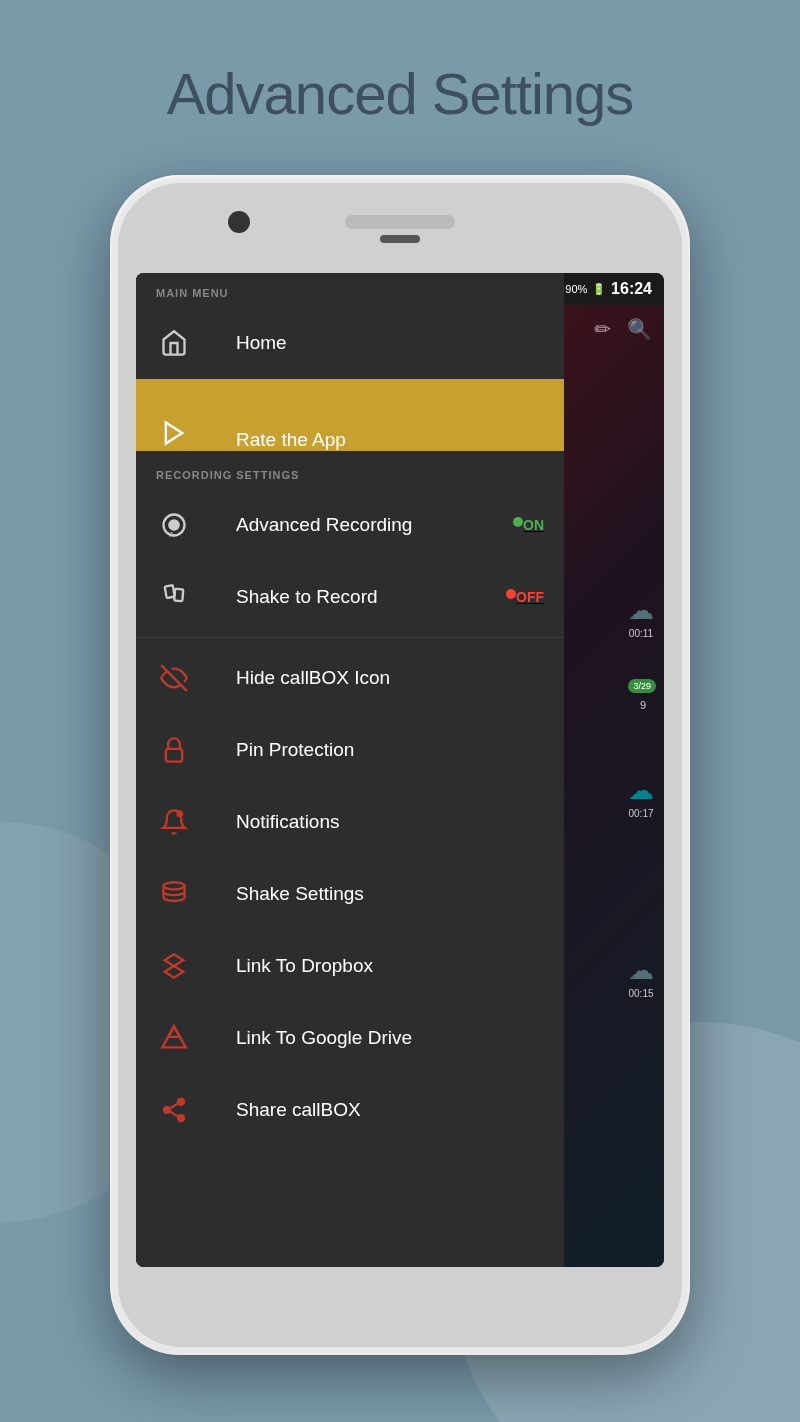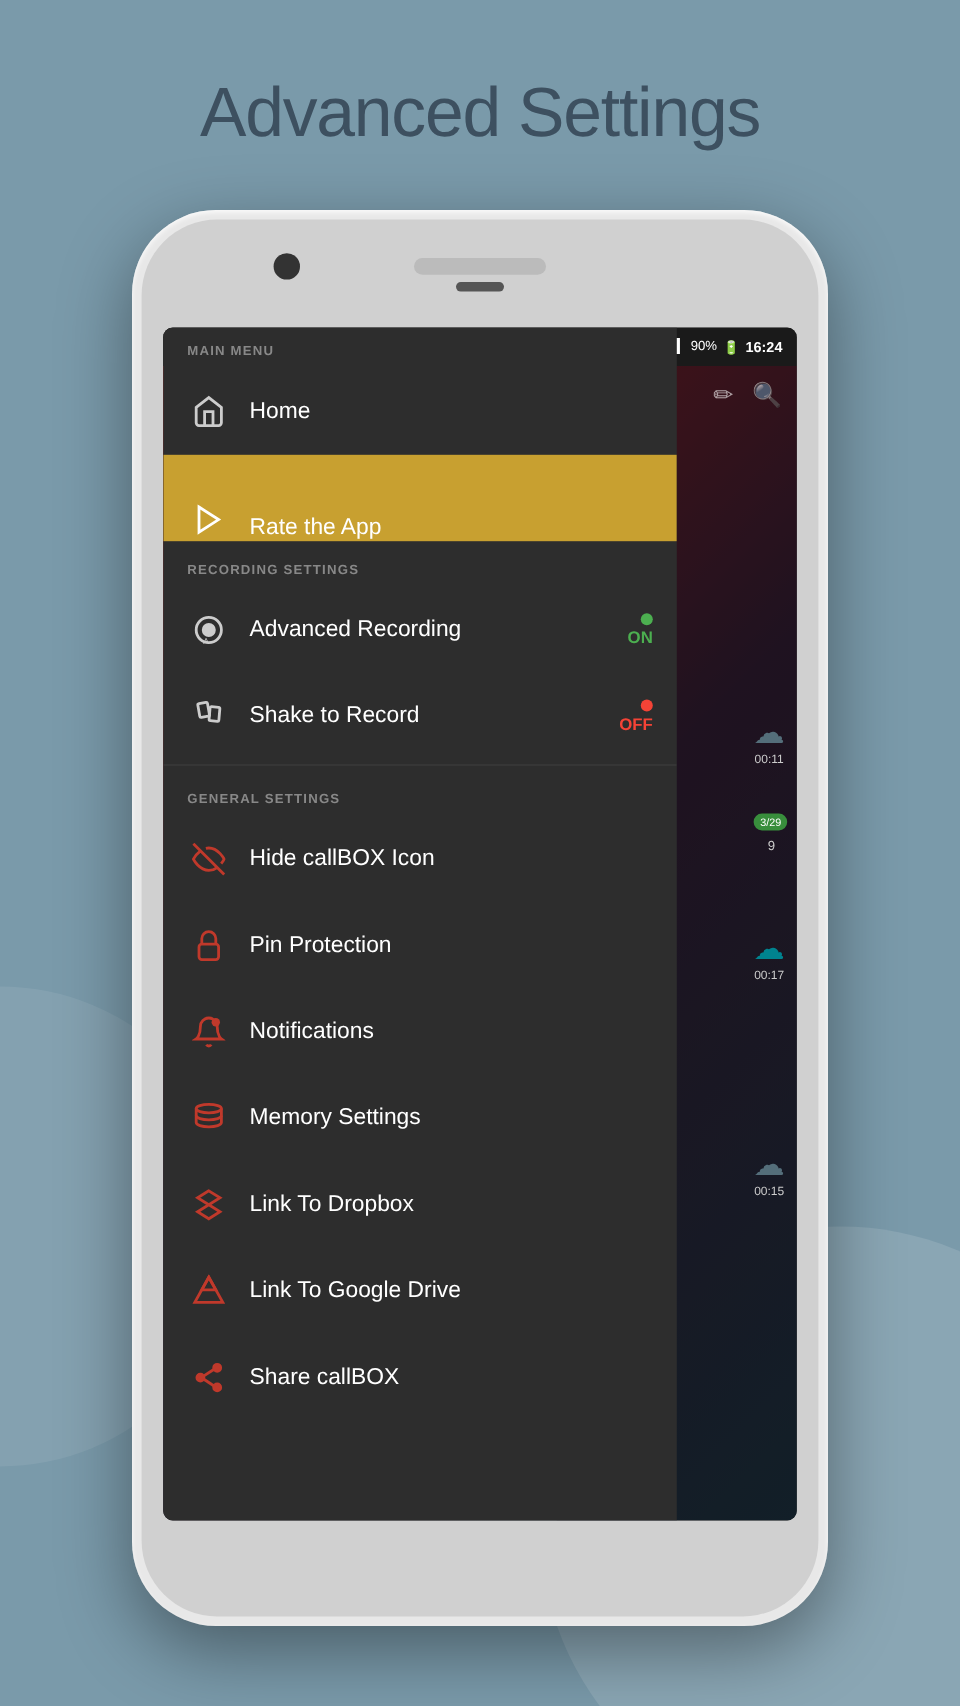--- a/index.html
+++ b/index.html
@@ -164,20 +164,21 @@
     }
 
     
     .menu-item {
       display: flex;
       align-items: center;
       padding: 0 20px;
       height: 72px;
       cursor: pointer;
       position: relative;
+      gap: 28px;
     }
 
     .menu-item.active {
       background: #c8a030;
       align-items: flex-end;
     }
 
     .menu-icon {
       width: 36px;
       height: 36px;
@@ -201,23 +202,24 @@
     }
 
     .menu-item.active .menu-label {
       color: #fff;
       font-weight: 500;
     }
 
     
     .toggle-on {
       display: flex;
-      flex-direction: column;
-      align-items: flex-end;
+      flex-direction: row;
+      align-items: flex-start;
       margin-left: auto;
+      text-decoration: underline;
     }
 
     .toggle-dot-green {
       width: 10px; height: 10px;
       background: #4caf50;
       border-radius: 50%;
       margin-bottom: 2px;
     }
 
     .toggle-dot-red {
@@ -280,21 +282,21 @@
 
     <div class="phone-screen">
 
       <div class="status-bar">
         <div class="status-icons">
           <span style="font-size:12px;">✦</span>
           <span style="font-size:13px;">📶</span>
           <span style="font-size:11px;">▌▌▌</span>
           <span style="font-size:11px;color:#fff;">90%</span>
           <span style="font-size:11px;">🔋</span>
-          <span style="font-size:12px;font-weight:600;color:#fff;">16:24</span>
+          <span style="font-size:16px;font-weight:600;color:#fff;">16:24</span>
         </div>
       </div>
 
       <div class="app-bg">
         <div class="app-bg-overlay"></div>
 
         <div class="app-toolbar">
           <span class="toolbar-icon" style="font-size:20px;">✏</span>
           <span class="toolbar-icon" style="font-size:20px;">🔍</span>
         </div>
@@ -372,21 +374,20 @@
           </div>
           <span class="menu-label">Shake to Record</span>
           <div class="toggle-on">
             <div class="toggle-dot-red"></div>
             <span class="toggle-text-off">OFF</span>
           </div>
         </div>
 
         <div class="divider"></div>
 
-        <div class="section-header" style="padding-top:18px;">GENERAL SETTINGS</div>
 
         <div class="menu-item">
           <div class="menu-icon">
             <svg viewBox="0 0 24 24" fill="none" stroke="#c0392b" stroke-width="2">
               <path d="M1 1l22 22"></path>
               <path d="M17.94 17.94A10.07 10.07 0 0112 20c-7 0-11-8-11-8a18.45 18.45 0 015.06-5.94"></path>
               <path d="M9.9 4.24A9.12 9.12 0 0112 4c7 0 11 8 11 8a18.5 18.5 0 01-2.16 3.19"></path>
             </svg>
           </div>
           <span class="menu-label">Hide callBOX Icon</span>
@@ -414,21 +415,21 @@
         </div>
 
         <div class="menu-item">
           <div class="menu-icon">
             <svg viewBox="0 0 24 24" fill="none" stroke="#c0392b" stroke-width="2">
               <ellipse cx="12" cy="5" rx="9" ry="3"></ellipse>
               <path d="M3 5v5c0 1.66 4.03 3 9 3s9-1.34 9-3V5"></path>
               <path d="M3 10v5c0 1.66 4.03 3 9 3s9-1.34 9-3v-5"></path>
             </svg>
           </div>
-          <span class="menu-label">Memory Settings</span>
+          <span class="menu-label">Shake Settings</span>
         </div>
 
         <div class="menu-item">
           <div class="menu-icon">
             <svg viewBox="0 0 24 24" fill="none" stroke="#c0392b" stroke-width="2">
               <polygon points="12,2 4,7 12,12 4,17 12,22 20,17 12,12 20,7"></polygon>
             </svg>
           </div>
           <span class="menu-label">Link To Dropbox</span>
         </div>

